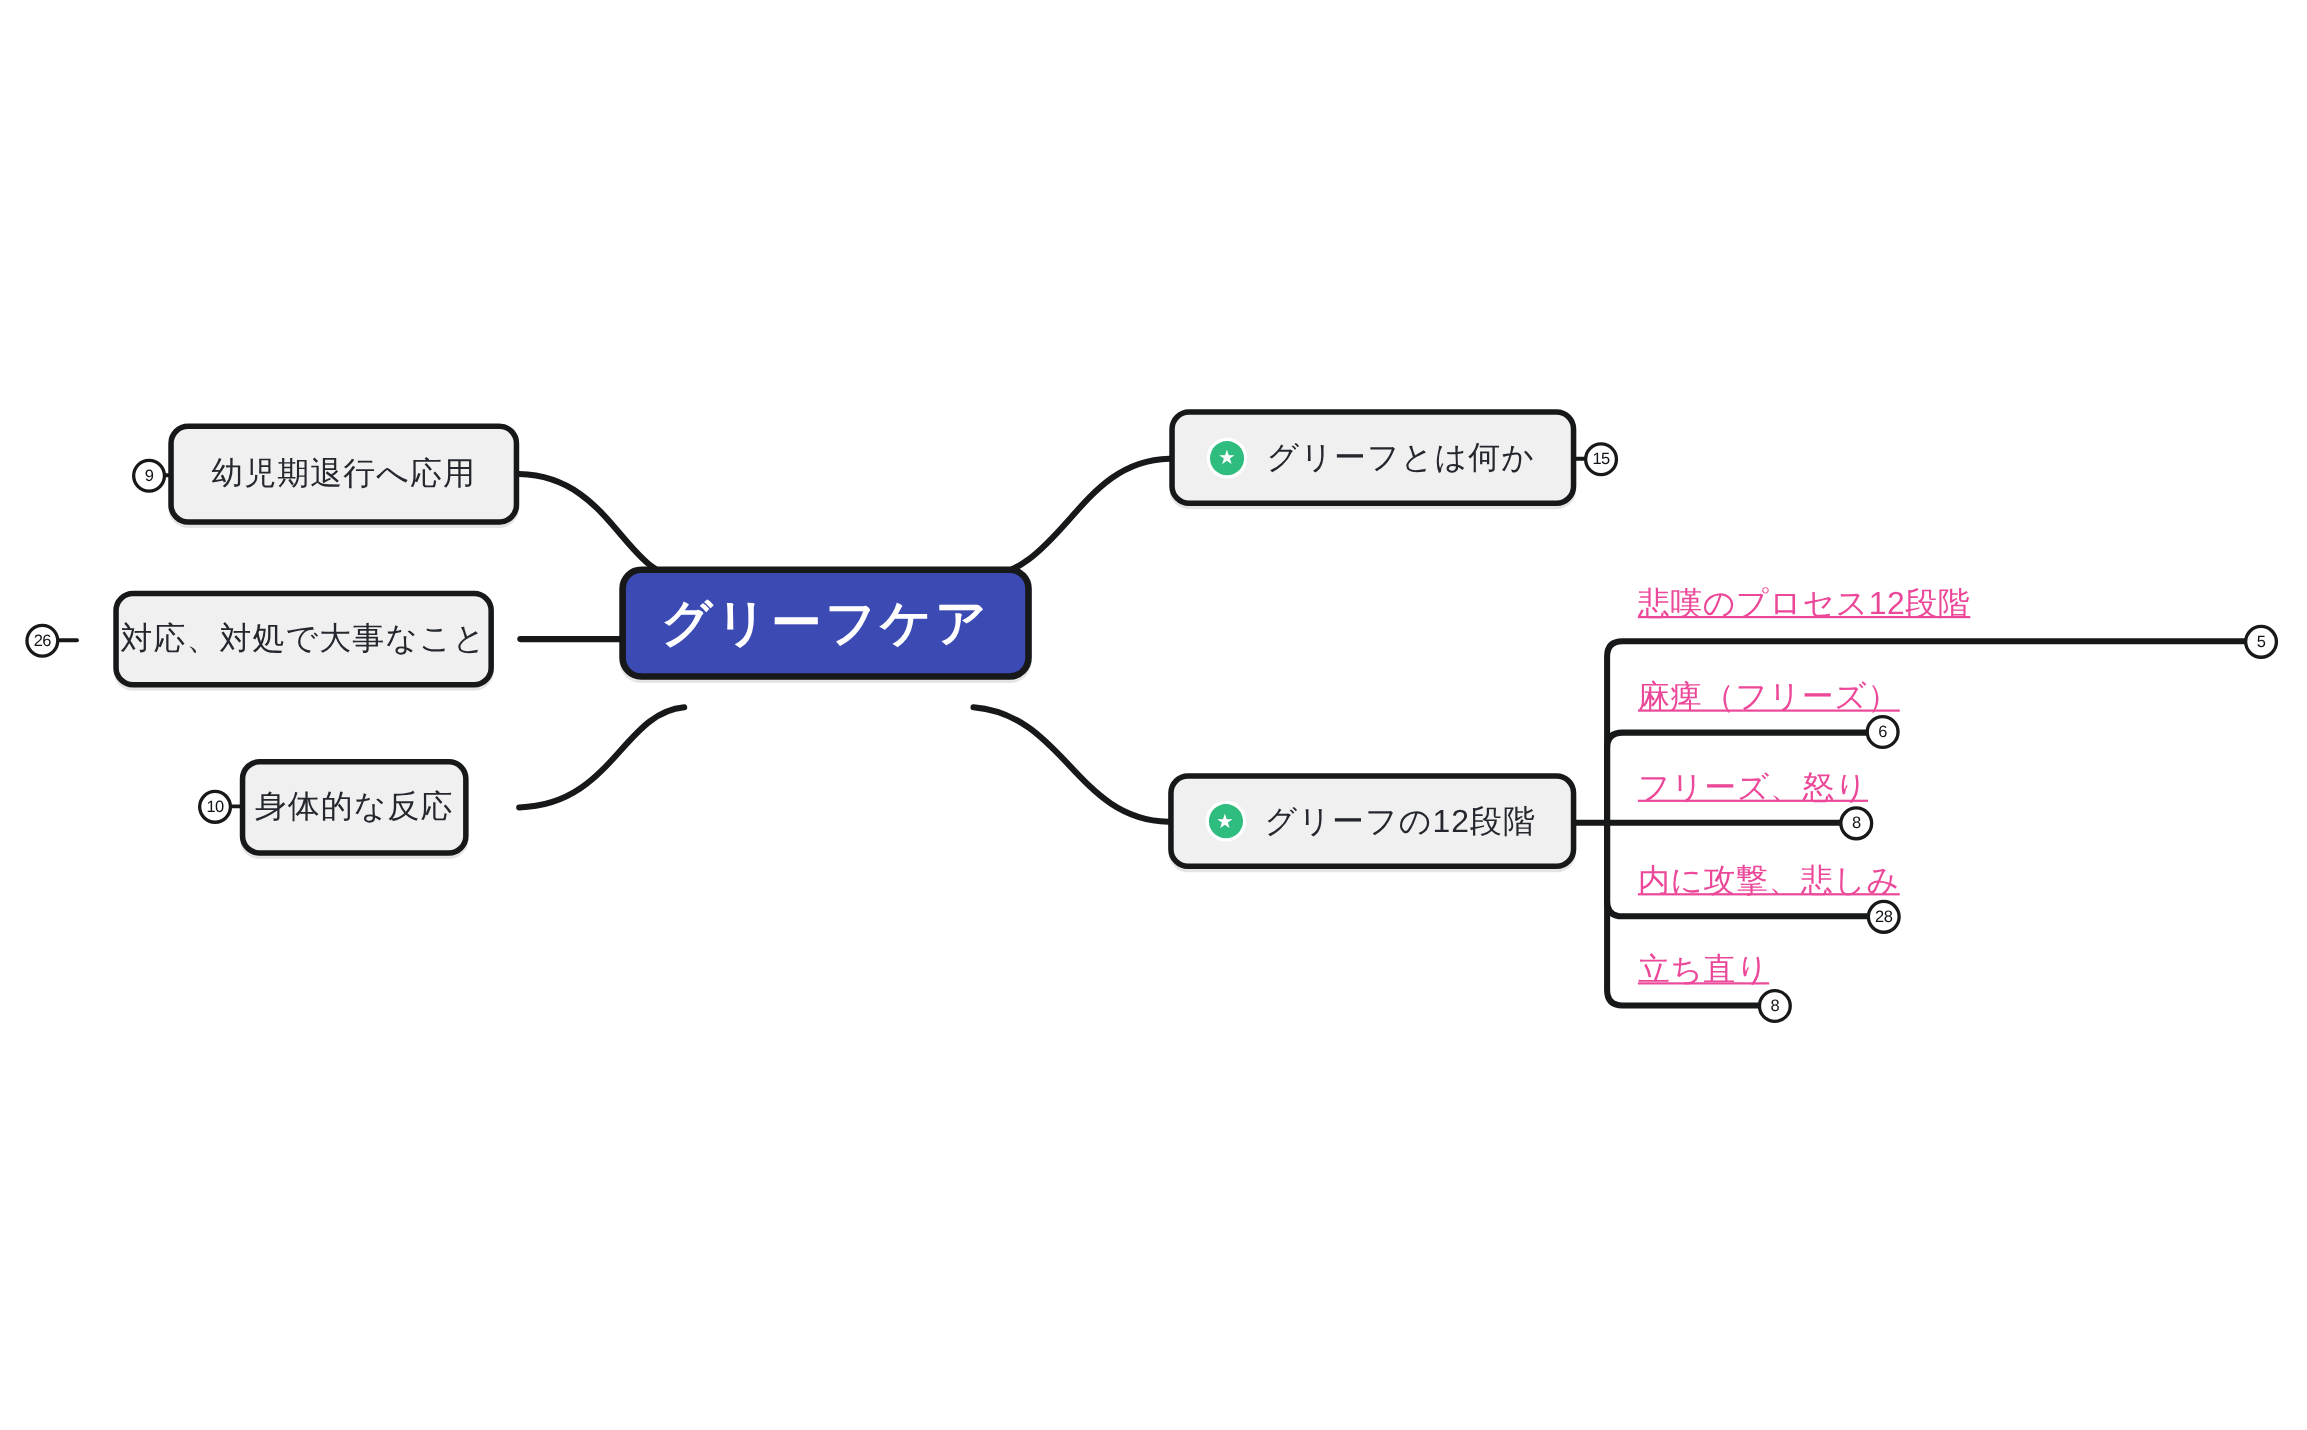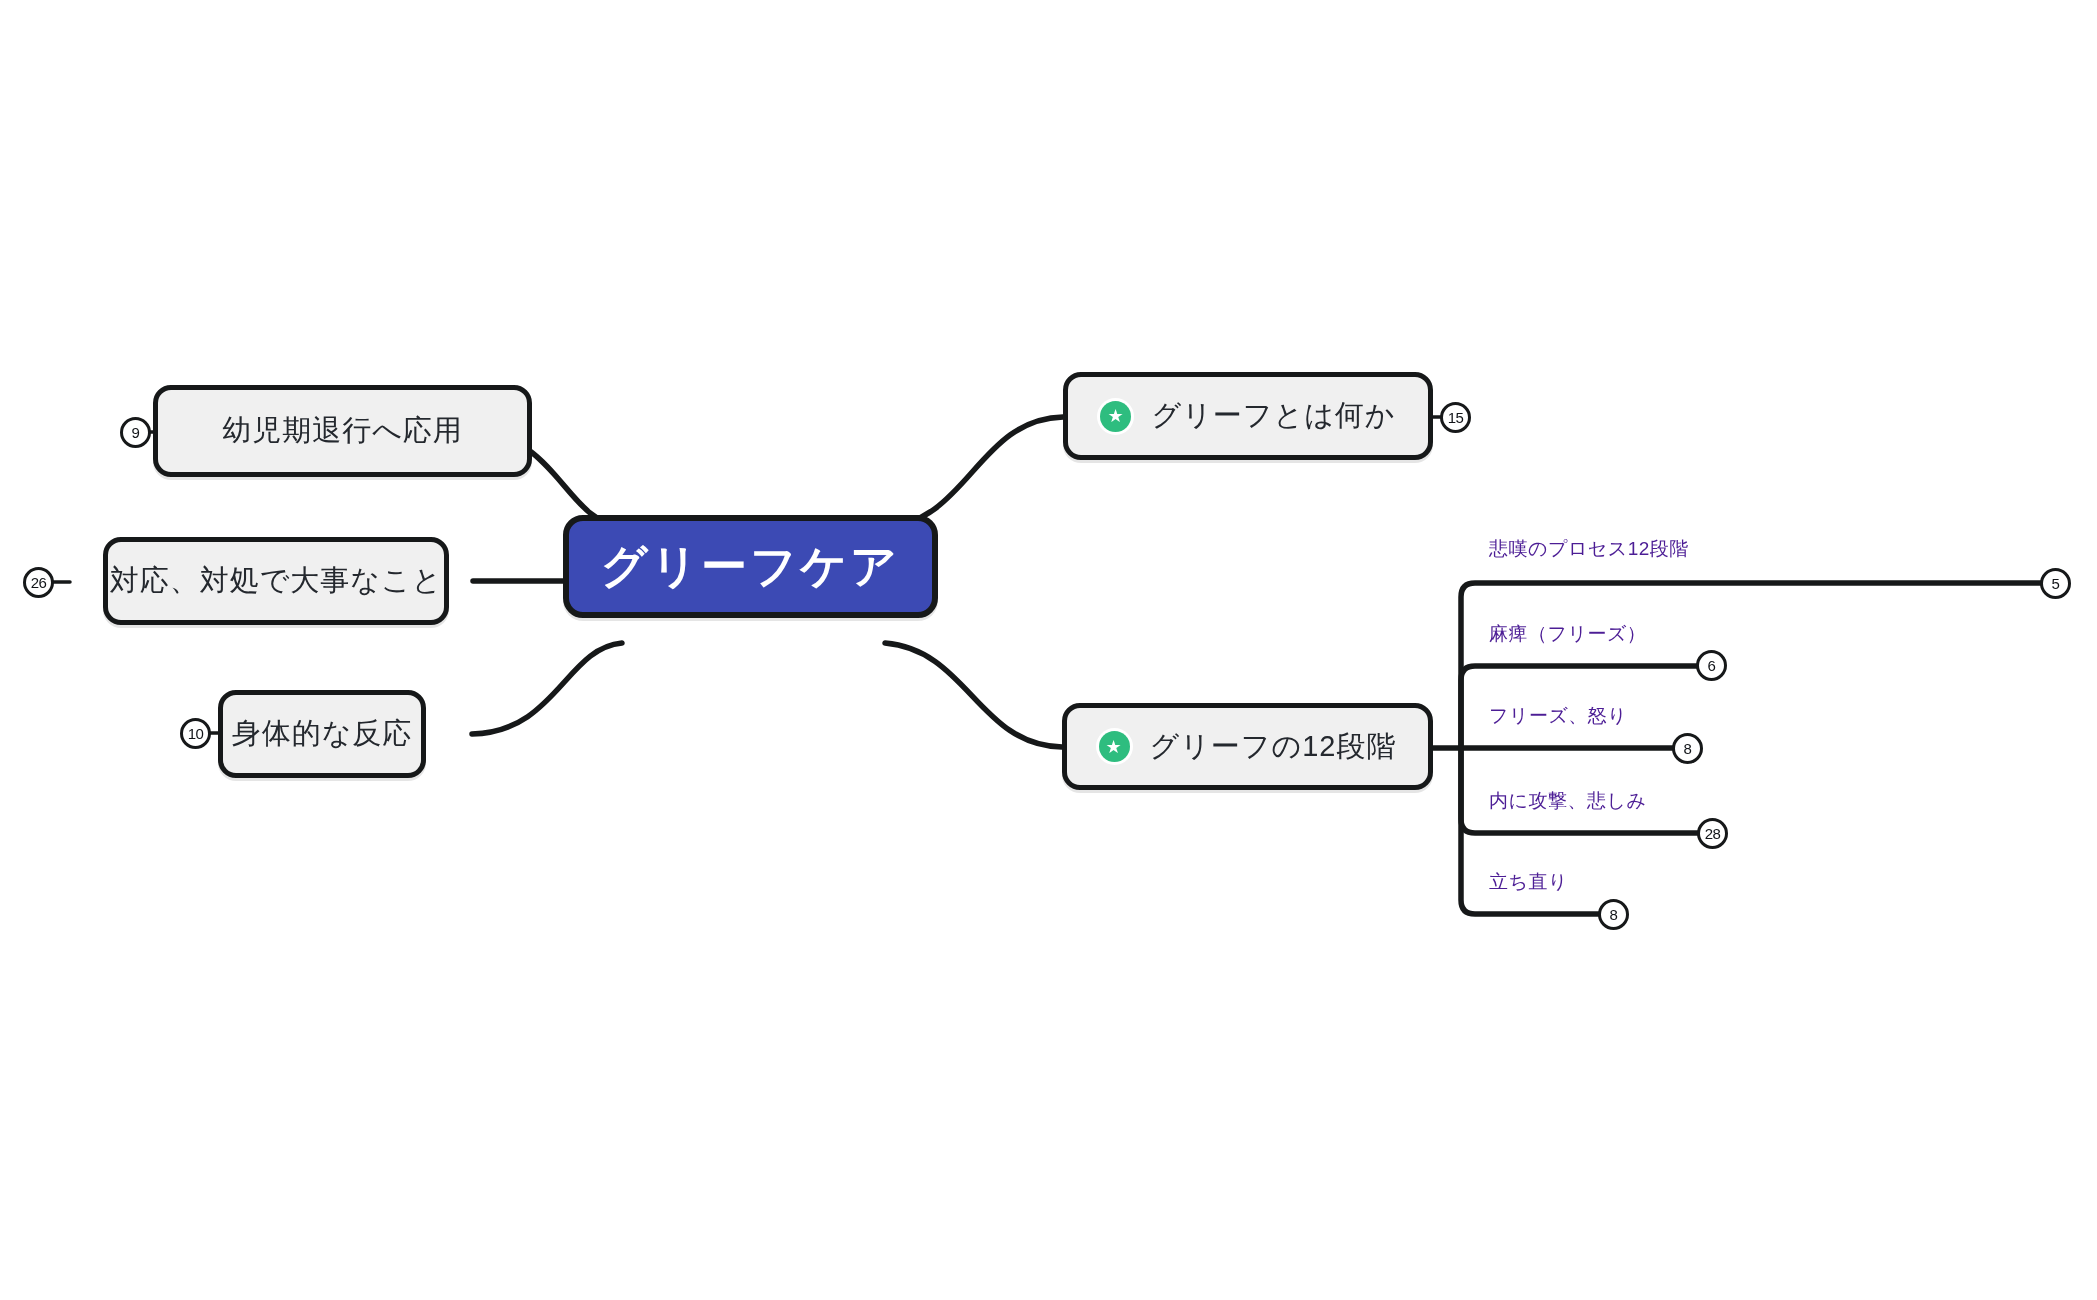--- a/index.html
+++ b/index.html
@@ -80,27 +80,28 @@
     justify-content: center;
     font-size: 15px;
     font-weight: 500;
     letter-spacing: -0.5px;
     color: #111418;
     z-index: 3;
     cursor: pointer;
   }
   .subtopic-label {
     position: absolute;
-    font-size: 19px;
+    font-size: 29px;
     font-weight: 500;
     letter-spacing: 0.5px;
-    color: #4c1d95;
+    color: #ec4899;
     white-space: nowrap;
     line-height: 32px;
     cursor: default;
+    text-decoration: underline;
   }
 </style>
 </head>
 <body>
 
 <div class="canvas">
 
   <svg class="edges" viewBox="0 0 2097 1300" aria-hidden="true">
 
     <path d="M 472 431 C 556 433 566 522 622 527"></path>
@@ -118,21 +119,21 @@
     <path class="stub" d="M 135 432 L 160 432"></path>
     <path class="stub" d="M 38 582 L 70 582"></path>
     <path class="stub" d="M 195 733 L 225 733"></path>
     <path class="stub" d="M 1433 417 L 1455 417"></path>
   </svg>
 
   <div class="node central" style="left:563px; top:515px; width:375px; height:103px;">
     <span>グリーフケア</span>
   </div>
 
-  <div class="node" style="left:153px; top:385px; width:379px; height:92px;">
+  <div class="node" style="left:153px; top:385px; width:319px; height:92px;">
     <span>幼児期退行へ応用</span>
   </div>
   <div class="node" style="left:63px; top:537px; width:346px; height:88px;margin-left:40px;">
     <span>対応、対処で大事なこと</span>
   </div>
   <div class="node" style="left:218px; top:690px; width:208px; height:88px;">
     <span>身体的な反応</span>
   </div>
 
   <div class="node" style="left:1063px; top:372px; width:370px; height:88px;">

